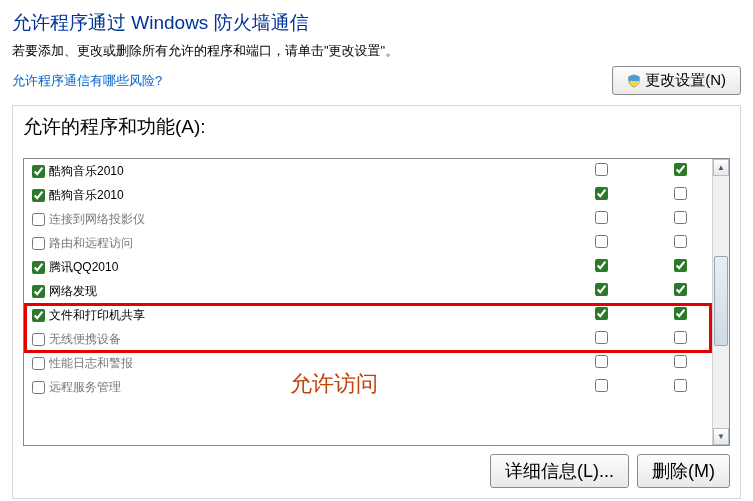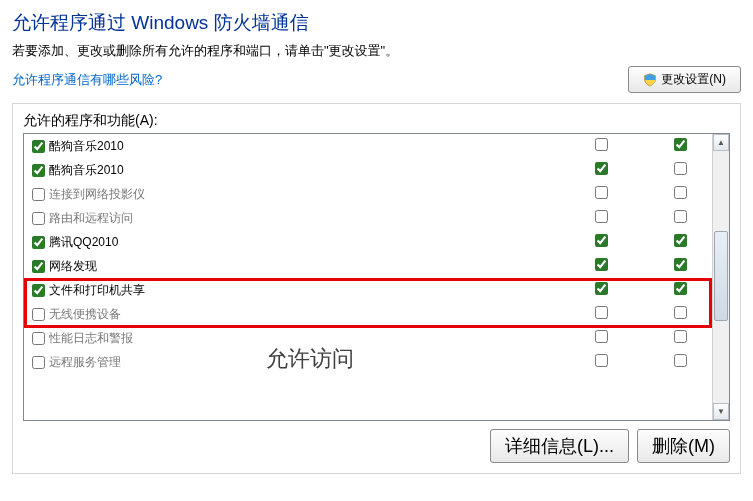--- a/index.html
+++ b/index.html
@@ -34,35 +34,35 @@
     cursor: pointer;
   }
   .btn {
     display: inline-flex;
     align-items: center;
     gap: 4px;
     background: linear-gradient(#fdfdfd, #e8e8e8);
     border: 1px solid #8a8a8a;
     border-radius: 3px;
     padding: 4px 14px;
-    font-size: 12px;
+    font-size: 15px;
     cursor: pointer;
     font-family: inherit;
   }
   .shield {
     width: 14px; height: 14px;
     display: inline-block;
   }
   .frame {
     border: 1px solid #d6d6d6;
     padding: 8px 10px 10px 10px;
   }
   .frame-label {
-    font-size: 14px;
-    margin-bottom: 3px;
+    font-size: 19px;
+    margin-bottom: 18px;
   }
   .list-wrap {
     border: 1px solid #828790;
     background: #fff;
     position: relative;
   }
   .list-header {
     display: flex;
     background: linear-gradient(#fdfdfd, #eef2f6);
     border-bottom: 1px solid #cfd6df;
@@ -126,23 +126,23 @@
   .highlight-box {
     position: absolute;
     border: 3px solid #e60000;
     left: 0; right: 17px;
     height: 50px;
     top: 144px;
     pointer-events: none;
   }
   .annotation {
     position: absolute;
-    color: #404040;
+    color: #c2410c;
     font-size: 22px;
-    left: 242px;
+    left: 266px;
     top: 210px;
     pointer-events: none;
   }
   .bottom-btns {
     display: flex;
     justify-content: flex-end;
     gap: 8px;
     margin-top: 8px;
   }
   .btn-plain {

